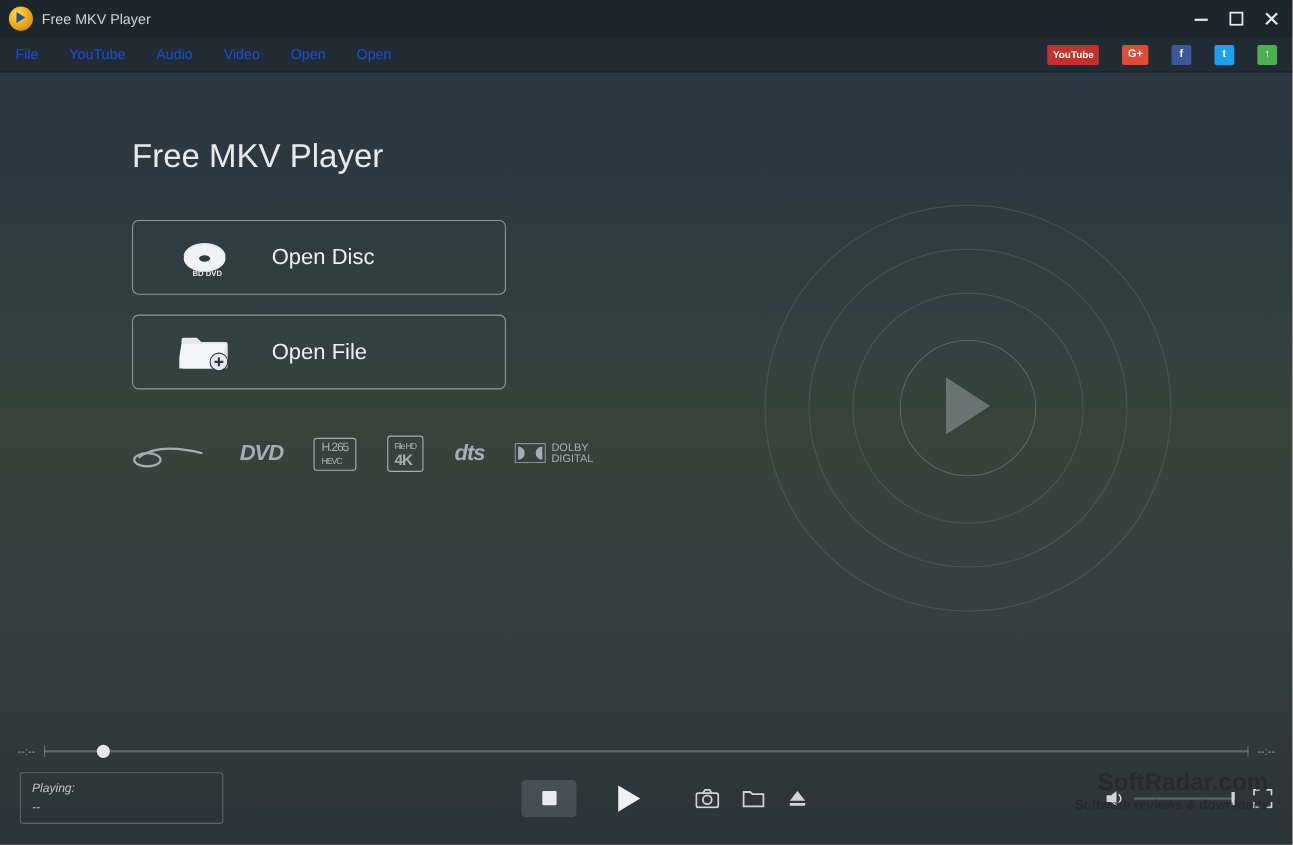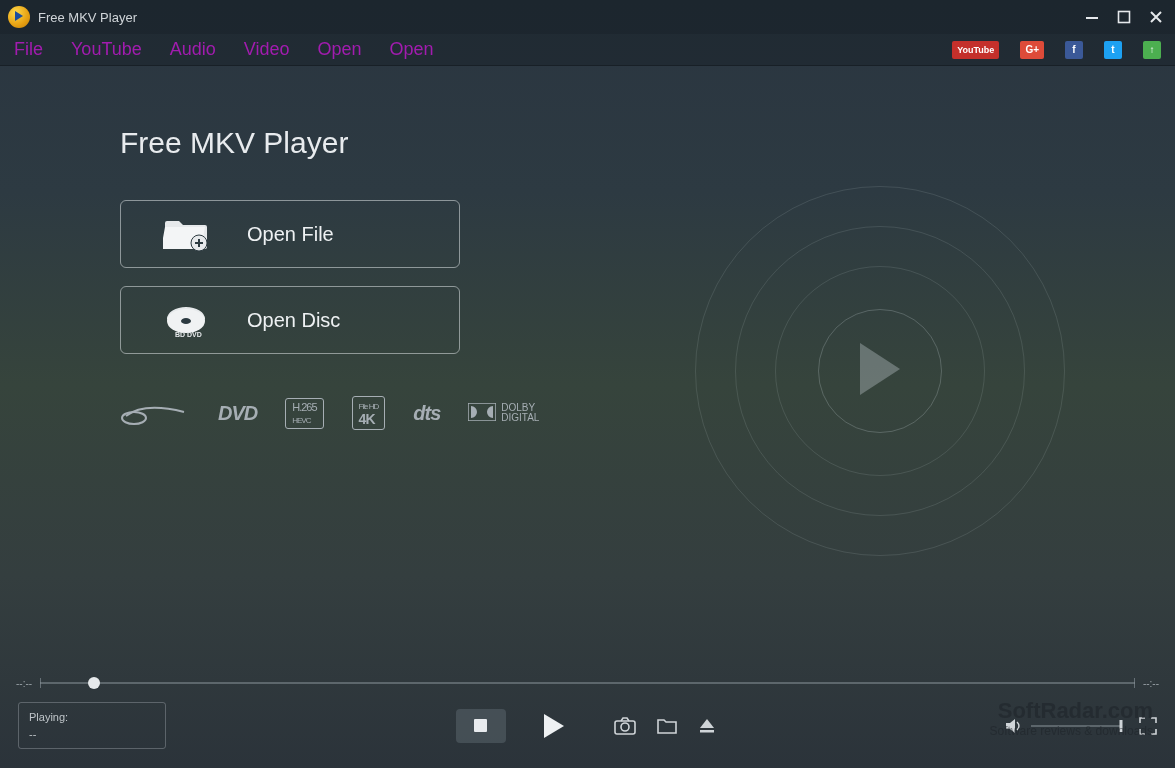--- a/index.html
+++ b/index.html
@@ -29,21 +29,21 @@
 .app-title { font-size: 13px; color: #cfd4d8; }
 .win-controls { display: flex; gap: 18px; align-items: center; }
 .win-btn { cursor: pointer; color: #e5e8eb; font-size: 15px; }
 .menubar {
   display: flex; align-items: center; justify-content: space-between;
   height: 32px; padding: 0 14px;
   background: rgba(15,22,28,0.35);
   border-bottom: 1px solid rgba(0,0,0,0.25);
 }
 .menu-items { display: flex; gap: 28px; }
-.menu-item { font-size: 18px; color: #a21caf; cursor: pointer; }
+.menu-item { font-size: 13px; color: #1d4ed8; cursor: pointer; }
 .social { display: flex; gap: 4px; align-items: center; }
 .social-badge {
   height: 18px; display: flex; align-items: center; justify-content: center;
   border-radius: 2px; font-size: 10px; font-weight: bold; color: #fff; cursor: pointer;
   padding: 0 5px;
   margin-left: 17px;
 }
 .yt { background: #c4302b; }
 .gp { background: #dd4b39; }
 .fb { background: #3b5998; width: 18px; padding: 0; }
@@ -94,22 +94,22 @@
 .seek-thumb {
   position: absolute; left: 54px; top: 50%; transform: translate(-50%,-50%);
   width: 12px; height: 12px; border-radius: 50%; background: #e6e9eb;
 }
 .controls {
   display: flex; align-items: center; justify-content: space-between;
   padding: 10px 18px 14px 18px;
 }
 .now-playing {
   border: 1px solid rgba(150,158,164,0.45);
-  border-radius: 3px; padding: 6px 10px; width: 148px;
-  font-size: 11px; color: #bfc5c9; line-height: 1.5;
+  border-radius: 3px; padding: 6px 10px; width: 185px;
+  font-size: 11px; color: #bfc5c9; line-height: 1.5; font-style: italic;
 }
 .center-controls { display: flex; align-items: center; gap: 18px; }
 .ctrl-btn {
   width: 50px; height: 34px; border-radius: 4px;
   background: rgba(90,100,108,0.55);
   display: flex; align-items: center; justify-content: center;
   cursor: pointer; color: #e8ebee;
 }
 .ctrl-btn.play { width: 56px; background: transparent; }
 .play-tri { border-left: 20px solid #eef1f3; border-top: 12px solid transparent; border-bottom: 12px solid transparent; margin-left: 4px; }
@@ -118,21 +118,21 @@
 .aux { cursor: pointer; color: #cfd4d8; }
 .right-controls { display: flex; align-items: center; gap: 18px; }
 .vol { display: flex; align-items: center; gap: 8px; }
 .vol-track { width: 90px; height: 2px; background: rgba(140,150,156,0.5); position: relative; }
 .vol-thumb { position: absolute; right: 0; top: 50%; transform: translate(50%,-50%); width: 3px; height: 12px; background: #cfd4d8; }
 .watermark {
   position: absolute; right: 22px; bottom: 30px; text-align: right;
   color: rgba(30,35,40,0.55); pointer-events: none;
 }
 .watermark .wm1 { font-size: 22px; font-weight: 600; }
-.watermark .wm2 { font-size: 12px; }
+.watermark .wm2 { font-size: 12px; font-weight: bold; }
 svg { display: block; }
 </style>
 </head>
 <body>
 
 <div class="titlebar">
   <div class="titlebar-left">
     <div class="app-icon"></div>
     <div class="app-title">Free MKV Player</div>
   </div>
@@ -173,40 +173,40 @@
     <span class="social-badge tw">t</span>
     <span class="social-badge up">↑</span>
   </div>
 </div>
 
 <div class="main">
   <div class="headline">Free MKV Player</div>
 
   <div class="big-btn">
     <span class="icon-slot">
+      <svg width="46" height="42" viewBox="0 0 46 42">
+        <path d="M4 20 a19 12 0 0 1 38 0" fill="#e6e9eb"></path>
+        <ellipse cx="23" cy="22" rx="19" ry="12" fill="#f0f2f3"></ellipse>
+        <ellipse cx="23" cy="22" rx="5" ry="3" fill="#2c3a40"></ellipse>
+        <text x="12" y="38" font-size="7" fill="#e6e9eb" font-weight="bold">BD DVD</text>
+      </svg>
+    </span>
+    <span class="label">Open Disc</span>
+  </div>
+
+  <div class="big-btn">
+    <span class="icon-slot">
       <svg width="46" height="38" viewBox="0 0 46 38">
         <path d="M2 6 h14 l4 4 h22 a2 2 0 0 1 2 2 v20 a2 2 0 0 1 -2 2 h-38 a2 2 0 0 1 -2 -2 v-24 a2 2 0 0 1 2 -2 z" fill="#e6e9eb"></path>
         <path d="M2 12 h40 l-4 20 a2 2 0 0 1 -2 2 h-38 z" fill="#f3f5f6"></path>
         <circle cx="36" cy="28" r="8" fill="#e6e9eb" stroke="#2c3a40" stroke-width="1"></circle>
         <path d="M36 24 v8 M32 28 h8" stroke="#2c3a40" stroke-width="2"></path>
       </svg>
     </span>
     <span class="label">Open File</span>
-  </div>
-
-  <div class="big-btn">
-    <span class="icon-slot">
-      <svg width="46" height="42" viewBox="0 0 46 42">
-        <path d="M4 20 a19 12 0 0 1 38 0" fill="#e6e9eb"></path>
-        <ellipse cx="23" cy="22" rx="19" ry="12" fill="#f0f2f3"></ellipse>
-        <ellipse cx="23" cy="22" rx="5" ry="3" fill="#2c3a40"></ellipse>
-        <text x="12" y="38" font-size="7" fill="#e6e9eb" font-weight="bold">BD DVD</text>
-      </svg>
-    </span>
-    <span class="label">Open Disc</span>
   </div>
 
   <div class="format-row">
     <span style="font-style:italic;font-weight:bold;font-size:22px;">
       <svg width="70" height="24" viewBox="0 0 70 24" style="display:inline;vertical-align:middle;">
           <path d="M6 14 q18 -14 58 -4" stroke="#a6aeb4" stroke-width="2" fill="none"></path>
           <ellipse cx="14" cy="16" rx="12" ry="6" fill="none" stroke="#a6aeb4" stroke-width="2"></ellipse>
         </svg>
     </span>
     <span class="fmt">DVD</span>

